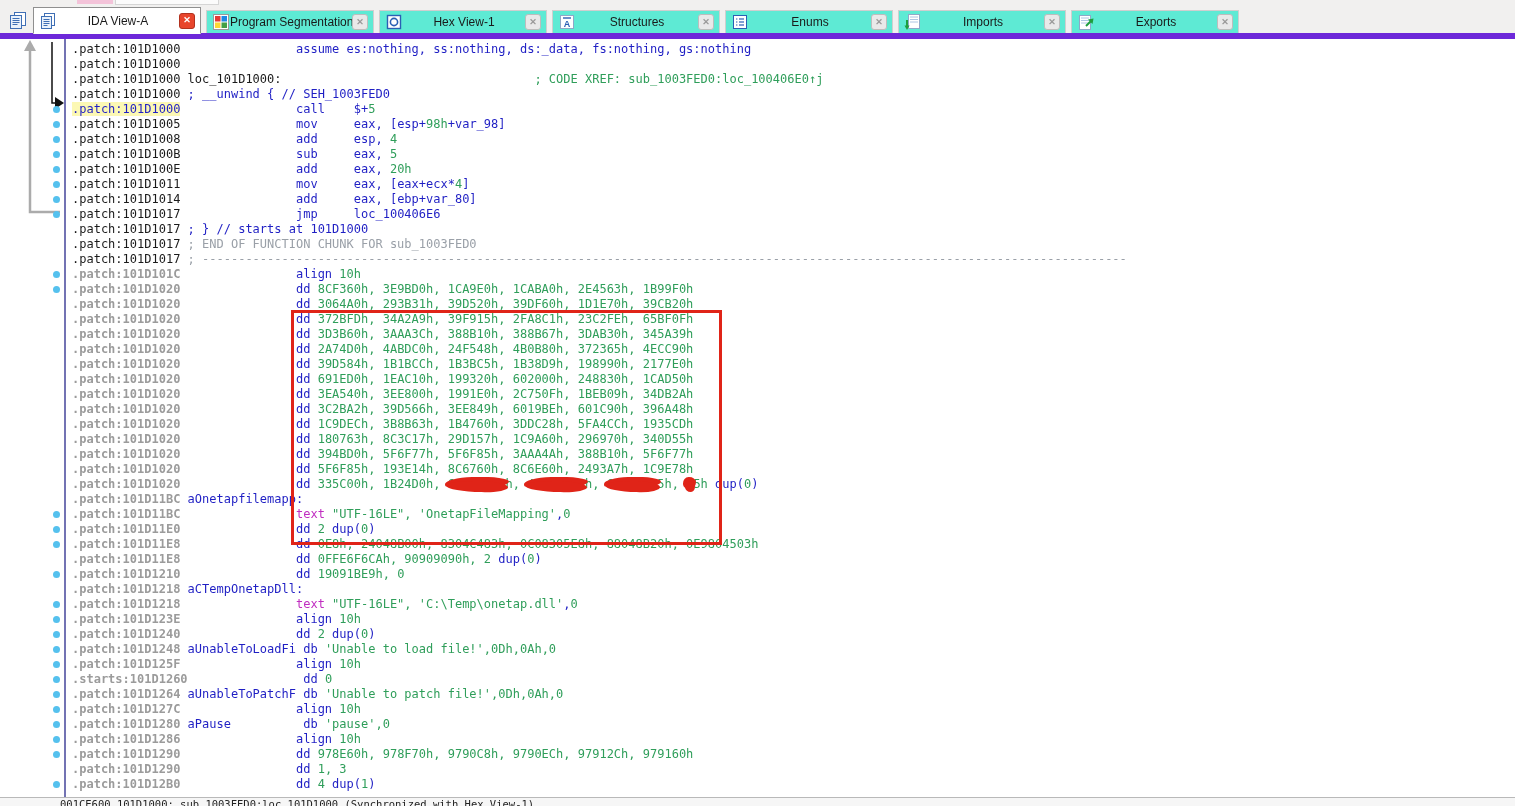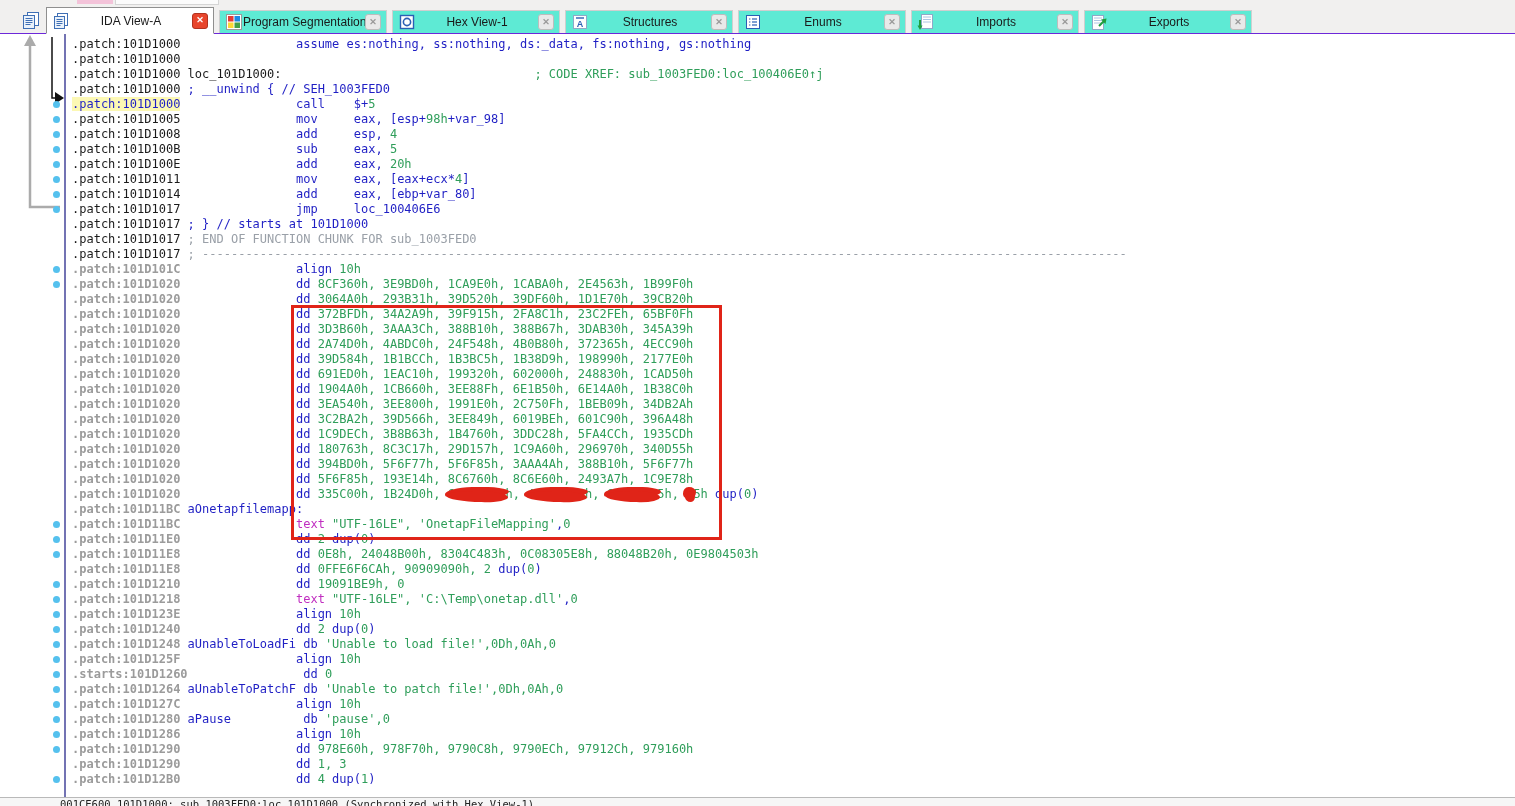--- a/index.html
+++ b/index.html
@@ -4,21 +4,21 @@
 <style>
   html,body{margin:0;padding:0;background:#fff;}
   body{width:1515px;height:806px;overflow:hidden;font-family:"Liberation Sans",sans-serif;position:relative;}
 
   
   .topstrip{height:5px;background:#f1f0ef;position:relative;}
   .frag-pink{position:absolute;left:77px;top:0;width:36px;height:4px;background:#f3c3d9;}
   .frag-box{position:absolute;left:115px;top:0;width:102px;height:4px;background:#fbfbfb;border:1px solid #d5d5d5;border-top:none;}
 
   
-  .tabbar{height:28px;background:#f1f0ef;border-bottom:1px solid #6d28d9;display:flex;align-items:flex-end;padding-left:16px;}
+  .tabbar{height:28px;background:#f1f0ef;border-bottom:6px solid #6d28d9;display:flex;align-items:flex-end;padding-left:3px;}
   .corner-icon{width:30px;height:26px;display:flex;align-items:center;justify-content:center;}
   .tab{width:168px;height:23px;margin-right:5px;background:#5eead4;border:1px solid #cfcfcf;border-bottom:none;
        display:flex;align-items:center;padding:0 5px;box-sizing:border-box;cursor:default;}
   .tab.active{background:#ffffff;height:27px;border:1px solid #8f8f8f;border-bottom:1px solid #fff;margin-bottom:-1px;z-index:2;}
   .tab .lbl{flex:1;text-align:center;font-size:12px;color:#1a1a1a;white-space:nowrap;overflow:hidden;}
   .closebox{width:14px;height:14px;border-radius:3px;display:flex;align-items:center;justify-content:center;
             font-size:9px;font-weight:bold;line-height:1;}
   .closebox.red{background:#e8452c;color:#fff;border:1px solid #b2321f;}
   .closebox.gray{background:#e9e9e9;color:#9a9a9a;border:1px solid #bdbdbd;}
 
@@ -184,34 +184,34 @@
       <div class="line"><span class="a">.patch:101D1017</span><span class="cy"> ; END OF FUNCTION CHUNK FOR sub_1003FED0</span></div>
       <div class="line"><span class="a">.patch:101D1017</span><span class="cy"> ; --------------------------------------------------------------------------------------------------------------------------------</span></div>
       <div class="line"><span class="dot"></span><span class="ag">.patch:101D101C</span><span class="mn">                align </span><span class="num">10h</span></div>
       <div class="line"><span class="dot"></span><span class="ag">.patch:101D1020</span><span class="mn">                dd </span><span class="num">8CF360h, 3E9BD0h, 1CA9E0h, 1CABA0h, 2E4563h, 1B99F0h</span></div>
       <div class="line"><span class="ag">.patch:101D1020</span><span class="mn">                dd </span><span class="num">3064A0h, 293B31h, 39D520h, 39DF60h, 1D1E70h, 39CB20h</span></div>
       <div class="line"><span class="ag">.patch:101D1020</span><span class="mn">                dd </span><span class="num">372BFDh, 34A2A9h, 39F915h, 2FA8C1h, 23C2FEh, 65BF0Fh</span></div>
       <div class="line"><span class="ag">.patch:101D1020</span><span class="mn">                dd </span><span class="num">3D3B60h, 3AAA3Ch, 388B10h, 388B67h, 3DAB30h, 345A39h</span></div>
       <div class="line"><span class="ag">.patch:101D1020</span><span class="mn">                dd </span><span class="num">2A74D0h, 4ABDC0h, 24F548h, 4B0B80h, 372365h, 4ECC90h</span></div>
       <div class="line"><span class="ag">.patch:101D1020</span><span class="mn">                dd </span><span class="num">39D584h, 1B1BCCh, 1B3BC5h, 1B38D9h, 198990h, 2177E0h</span></div>
       <div class="line"><span class="ag">.patch:101D1020</span><span class="mn">                dd </span><span class="num">691ED0h, 1EAC10h, 199320h, 602000h, 248830h, 1CAD50h</span></div>
-      <div class="line"><span class="ag">.patch:101D1020</span><span class="mn">                dd </span><span class="num">1904A0h, 1CB660h, 3EE88Fh, 6E1B50h, 6E14A0h, 1B38C0h</span></div>
       <div class="line"><span class="ag">.patch:101D1020</span><span class="mn">                dd </span><span class="num">3EA540h, 3EE800h, 1991E0h, 2C750Fh, 1BEB09h, 34DB2Ah</span></div>
       <div class="line"><span class="ag">.patch:101D1020</span><span class="mn">                dd </span><span class="num">3C2BA2h, 39D566h, 3EE849h, 6019BEh, 601C90h, 396A48h</span></div>
       <div class="line"><span class="ag">.patch:101D1020</span><span class="mn">                dd </span><span class="num">1C9DECh, 3B8B63h, 1B4760h, 3DDC28h, 5FA4CCh, 1935CDh</span></div>
       <div class="line"><span class="ag">.patch:101D1020</span><span class="mn">                dd </span><span class="num">180763h, 8C3C17h, 29D157h, 1C9A60h, 296970h, 340D55h</span></div>
       <div class="line"><span class="ag">.patch:101D1020</span><span class="mn">                dd </span><span class="num">394BD0h, 5F6F77h, 5F6F85h, 3AAA4Ah, 388B10h, 5F6F77h</span></div>
       <div class="line"><span class="ag">.patch:101D1020</span><span class="mn">                dd </span><span class="num">5F6F85h, 193E14h, 8C6760h, 8C6E60h, 2493A7h, 1C9E78h</span></div>
       <div class="line"><span class="ag">.patch:101D1020</span><span class="mn">                dd </span><span class="num">335C00h, 1B24D0h, </span><span class="sc">666C6E58</span><span class="num">h, </span><span class="sc">40A0B1C0</span><span class="num">h, </span><span class="sc">6A0B21E</span><span class="num">5h, </span><span class="sc">9</span><span class="num">5h </span><span class="mn">dup(</span><span class="num">0</span><span class="mn">)</span></div>
       <div class="line"><span class="ag">.patch:101D11BC</span><span class="lbl"> aOnetapfilemapp:</span></div>
       <div class="line"><span class="dot"></span><span class="ag">.patch:101D11BC</span><span class="kw">                text </span><span class="str">"UTF-16LE", 'OnetapFileMapping'</span><span class="op">,</span><span class="num">0</span></div>
       <div class="line"><span class="dot"></span><span class="ag">.patch:101D11E0</span><span class="mn">                dd </span><span class="num">2 </span><span class="mn">dup(</span><span class="num">0</span><span class="mn">)</span></div>
       <div class="line"><span class="dot"></span><span class="ag">.patch:101D11E8</span><span class="mn">                dd </span><span class="num">0E8h, 24048B00h, 8304C483h, 0C08305E8h, 88048B20h, 0E9804503h</span></div>
       <div class="line"><span class="ag">.patch:101D11E8</span><span class="mn">                dd </span><span class="num">0FFE6F6CAh, 90909090h, 2 </span><span class="mn">dup(</span><span class="num">0</span><span class="mn">)</span></div>
       <div class="line"><span class="dot"></span><span class="ag">.patch:101D1210</span><span class="mn">                dd </span><span class="num">19091BE9h, 0</span></div>
+      <div class="line"><span class="ag">.patch:101D1218</span><span class="lbl"> aCTempOnetapDll:</span></div>
       <div class="line"><span class="dot"></span><span class="ag">.patch:101D1218</span><span class="kw">                text </span><span class="str">"UTF-16LE", 'C:\Temp\onetap.dll'</span><span class="op">,</span><span class="num">0</span></div>
       <div class="line"><span class="dot"></span><span class="ag">.patch:101D123E</span><span class="mn">                align </span><span class="num">10h</span></div>
       <div class="line"><span class="dot"></span><span class="ag">.patch:101D1240</span><span class="mn">                dd </span><span class="num">2 </span><span class="mn">dup(</span><span class="num">0</span><span class="mn">)</span></div>
       <div class="line"><span class="dot"></span><span class="ag">.patch:101D1248</span><span class="lbl"> aUnableToLoadFi</span><span class="mn"> db </span><span class="str">'Unable to load file!'</span><span class="num">,0Dh,0Ah,0</span></div>
       <div class="line"><span class="dot"></span><span class="ag">.patch:101D125F</span><span class="mn">                align </span><span class="num">10h</span></div>
       <div class="line"><span class="dot"></span><span class="ag">.starts:101D1260</span><span class="mn">                dd </span><span class="num">0</span></div>
       <div class="line"><span class="dot"></span><span class="ag">.patch:101D1264</span><span class="lbl"> aUnableToPatchF</span><span class="mn"> db </span><span class="str">'Unable to patch file!'</span><span class="num">,0Dh,0Ah,0</span></div>
       <div class="line"><span class="dot"></span><span class="ag">.patch:101D127C</span><span class="mn">                align </span><span class="num">10h</span></div>
       <div class="line"><span class="dot"></span><span class="ag">.patch:101D1280</span><span class="lbl"> aPause</span><span class="mn">          db </span><span class="str">'pause'</span><span class="num">,0</span></div>
       <div class="line"><span class="dot"></span><span class="ag">.patch:101D1286</span><span class="mn">                align </span><span class="num">10h</span></div>

